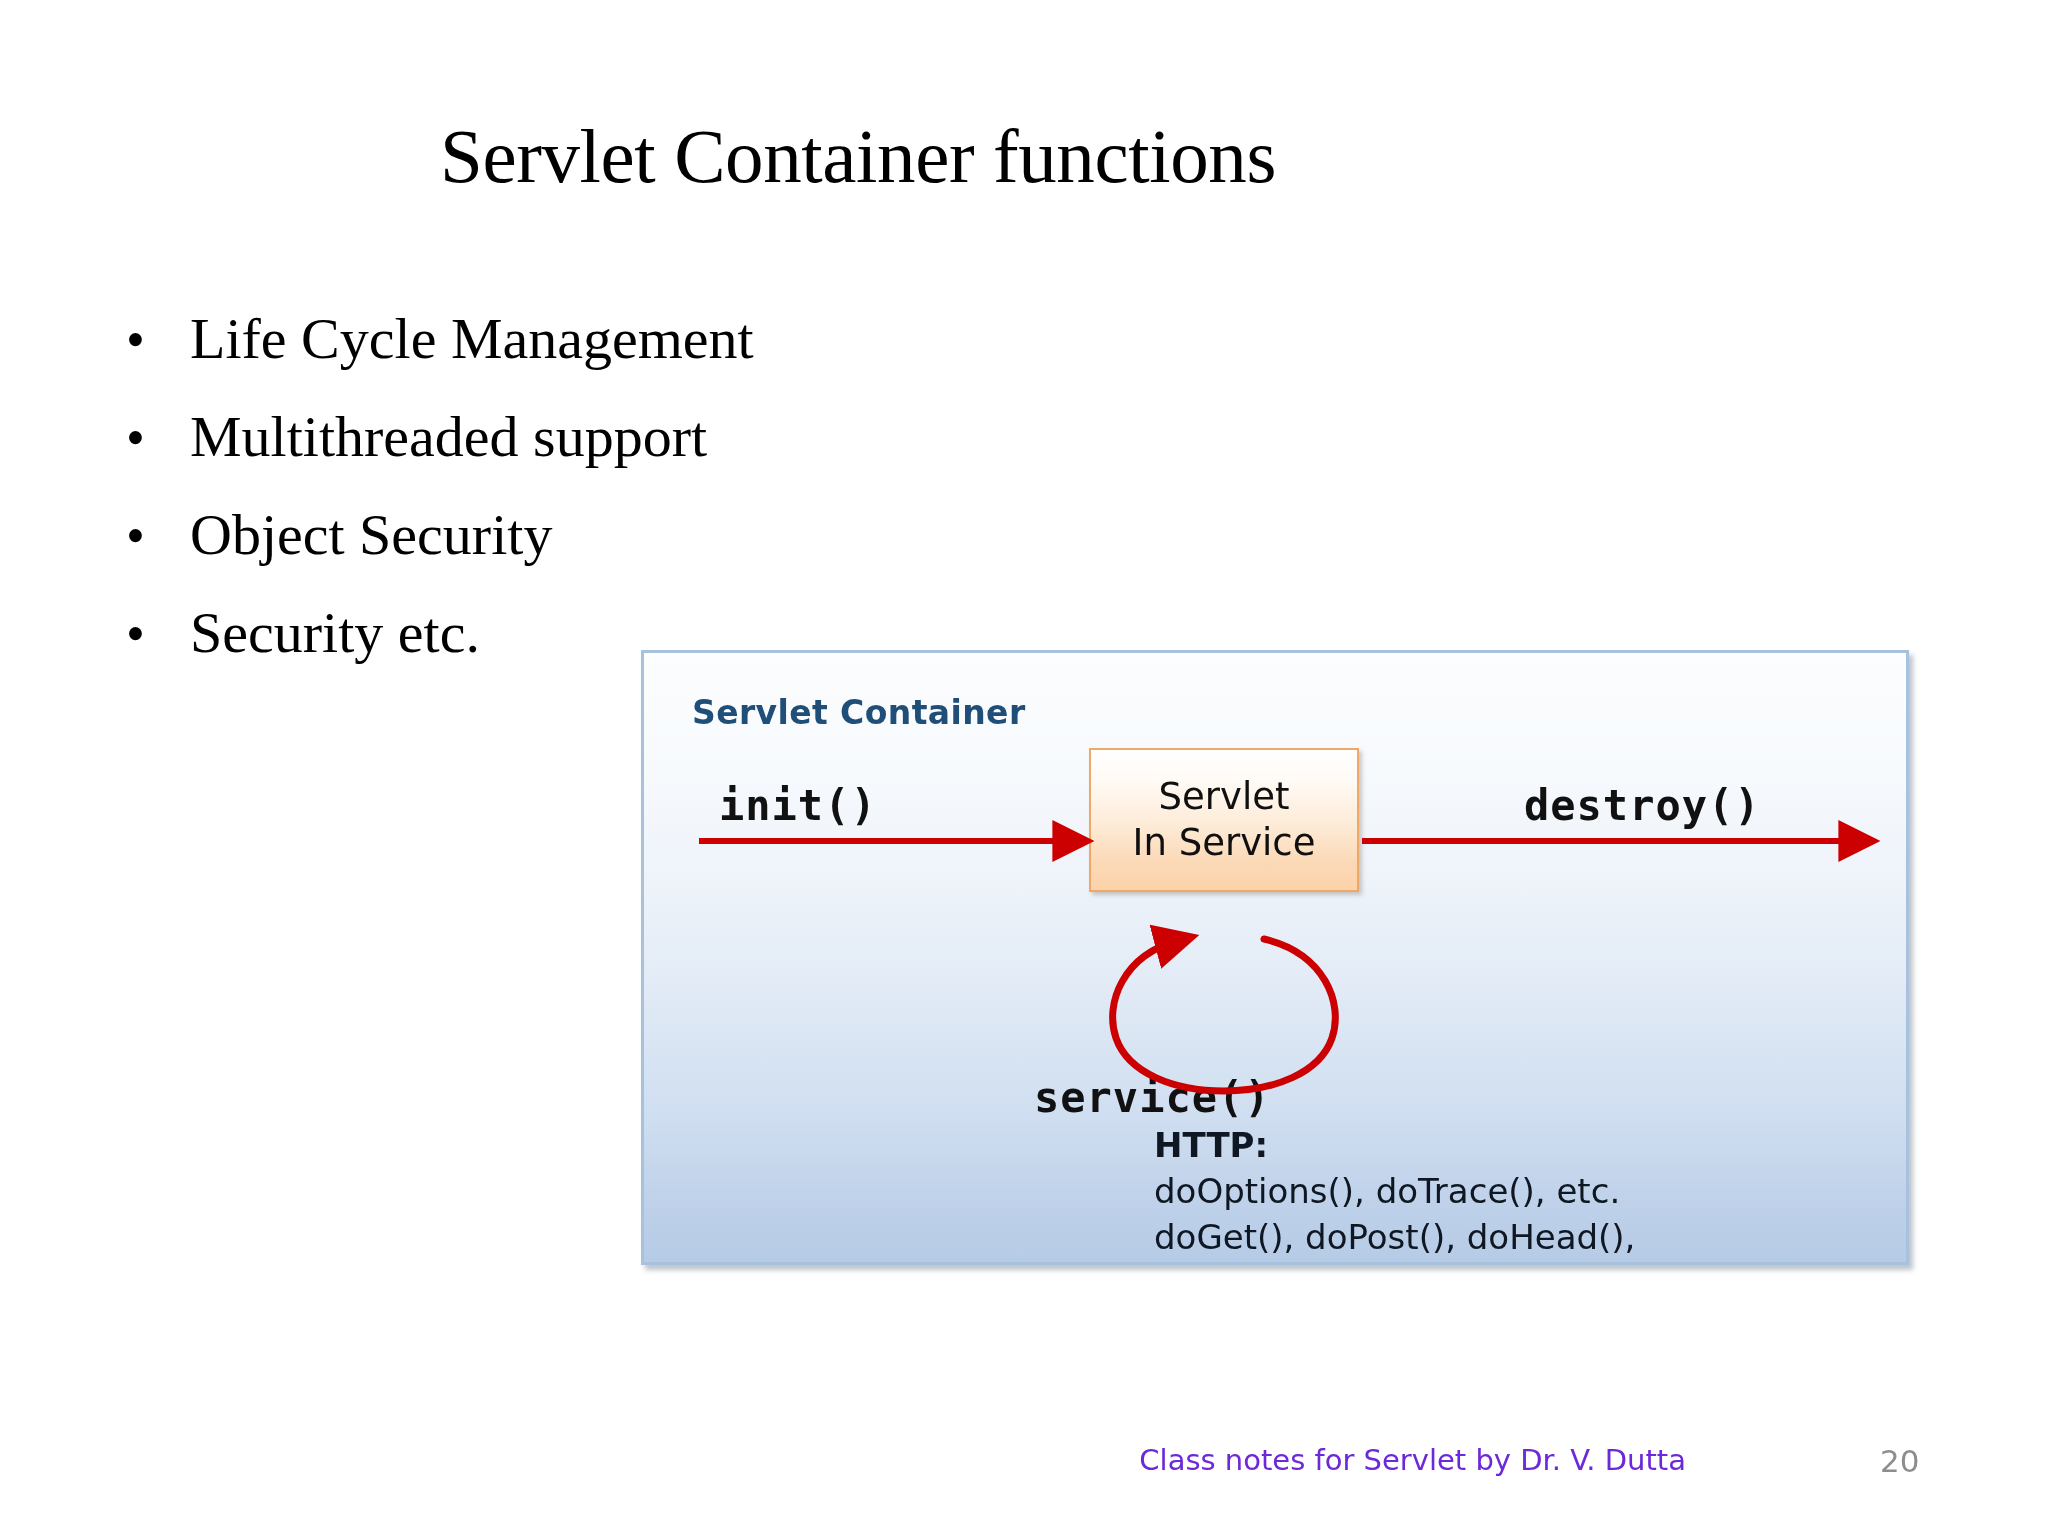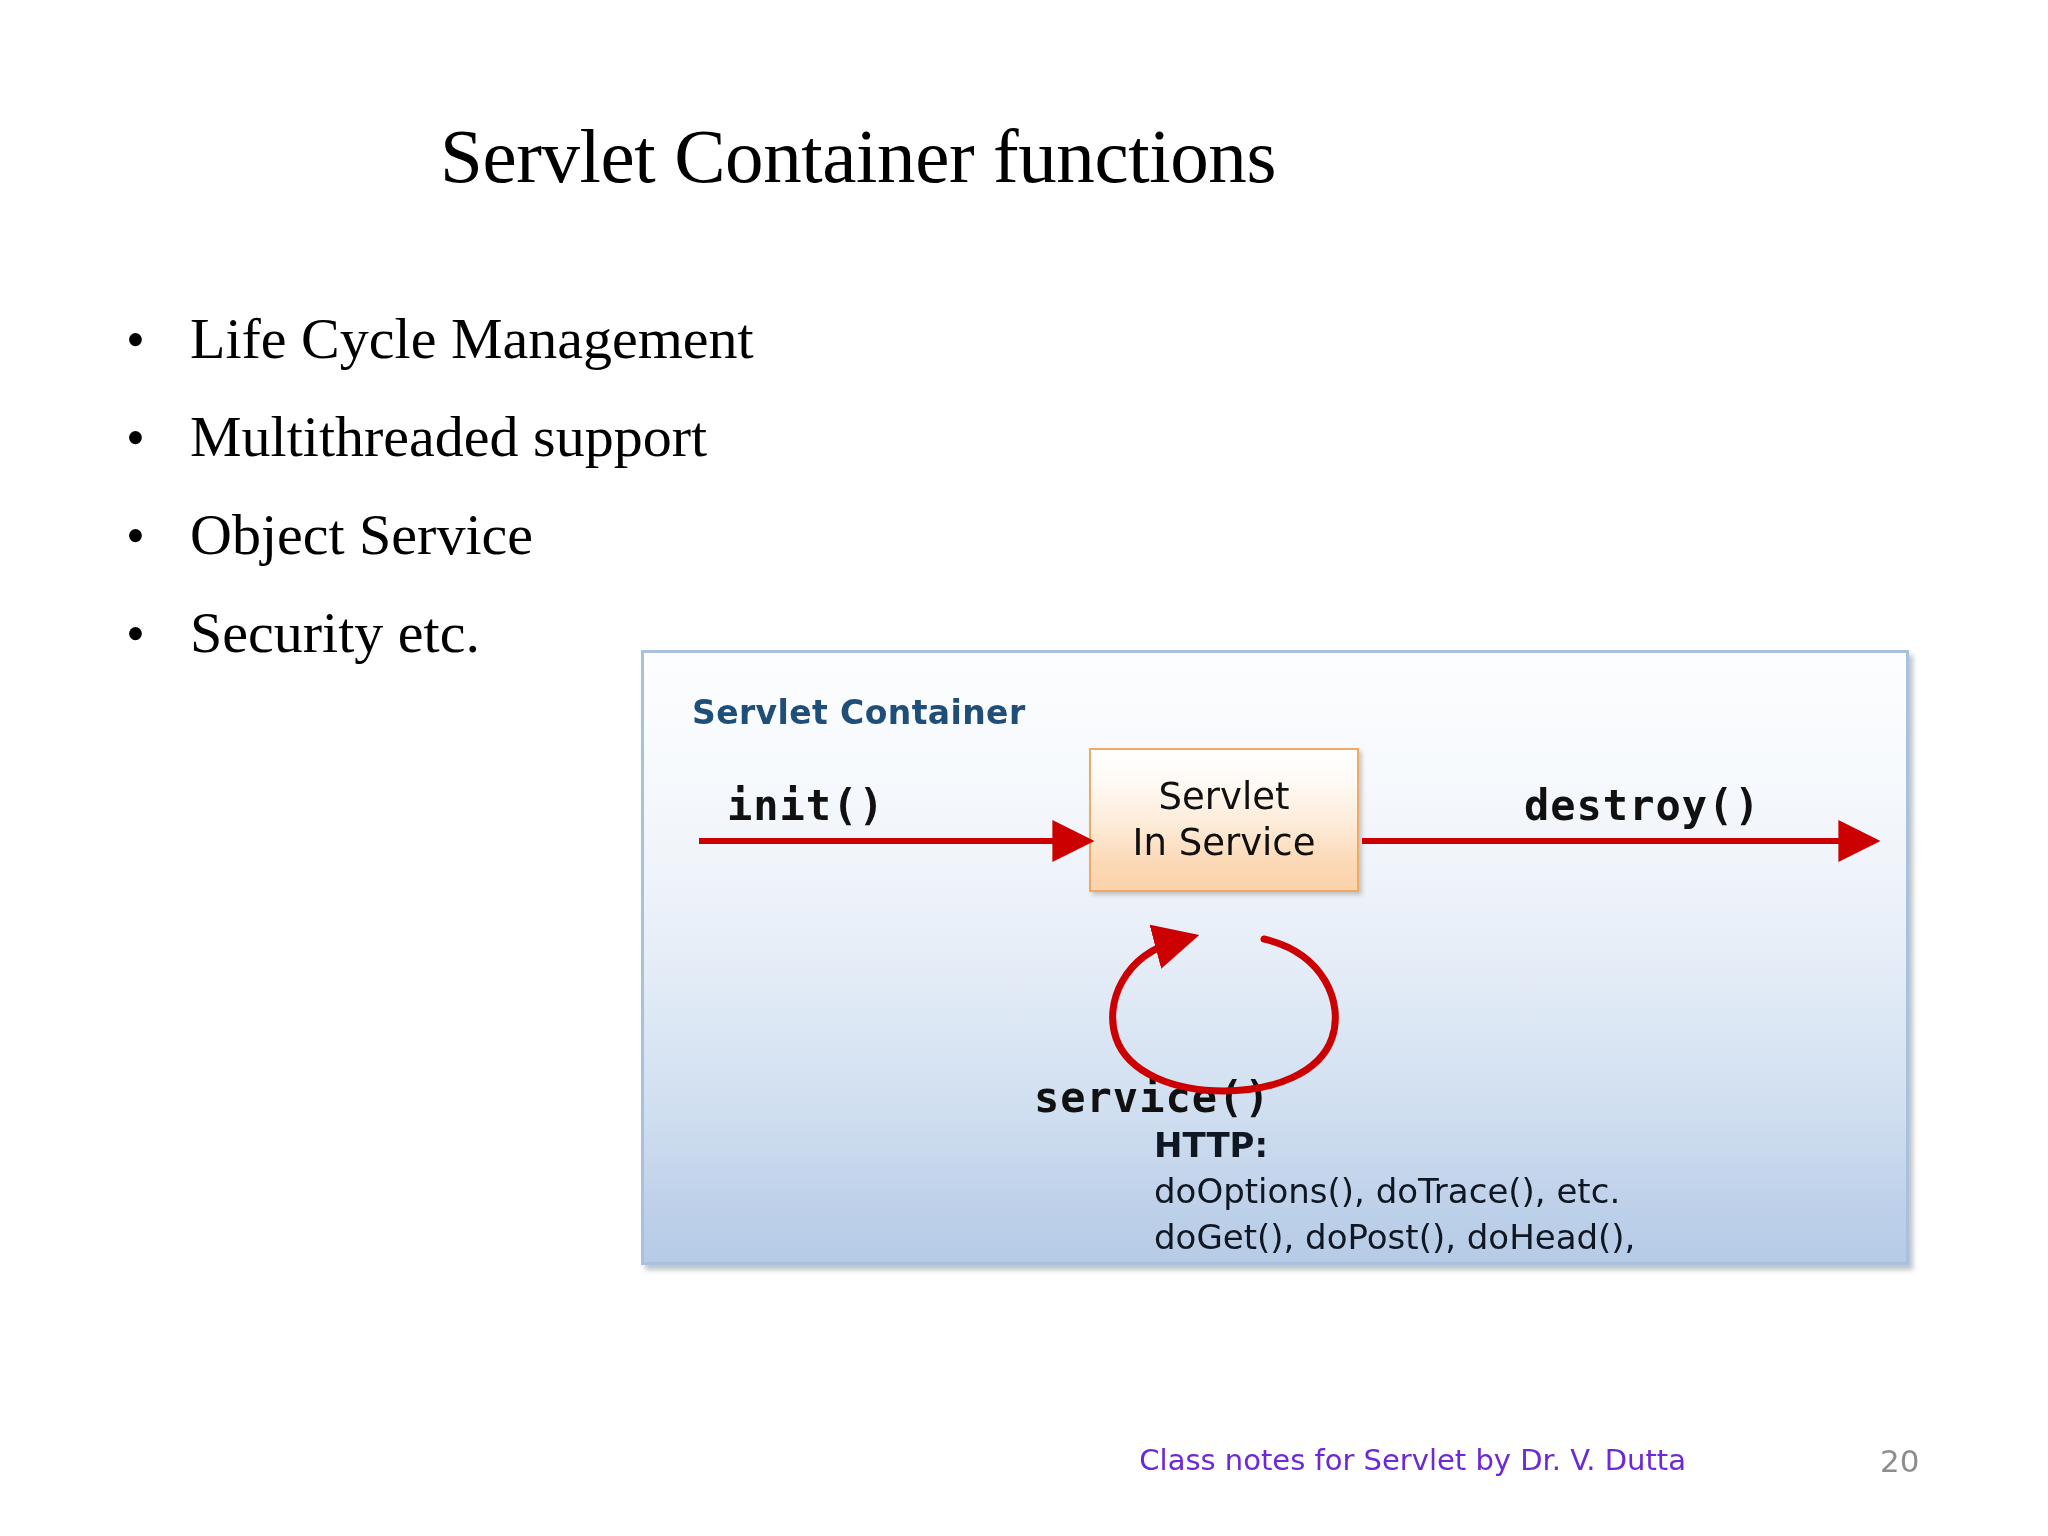--- a/index.html
+++ b/index.html
@@ -98,21 +98,21 @@
     font-size: 33px;
     font-weight: bold;
     color: #1f4e79;
     letter-spacing: 0.4px;
     white-space: nowrap;
   }
 
   
   #init-label {
     position: absolute;
-    left: 83px;
+    left: 75px;
     top: 128px;
     font-family: "DejaVu Sans Mono", "Liberation Mono", monospace;
     font-size: 42px;
     font-weight: bold;
     color: #111111;
     letter-spacing: 1px;
     white-space: nowrap;
   }
 
   
@@ -237,21 +237,21 @@
       <span class="bullet-text">Life Cycle Management</span>
     </div>
 
     <div class="bullet-row">
       <span class="bullet-marker">•</span>
       <span class="bullet-text">Multithreaded support</span>
     </div>
 
     <div class="bullet-row">
       <span class="bullet-marker">•</span>
-      <span class="bullet-text">Object Service</span>
+      <span class="bullet-text">Object Security</span>
     </div>
 
     <div class="bullet-row">
       <span class="bullet-marker">•</span>
       <span class="bullet-text">Security etc.</span>
     </div>
 
   </div>
 
   <div id="lifecycle-figure">

